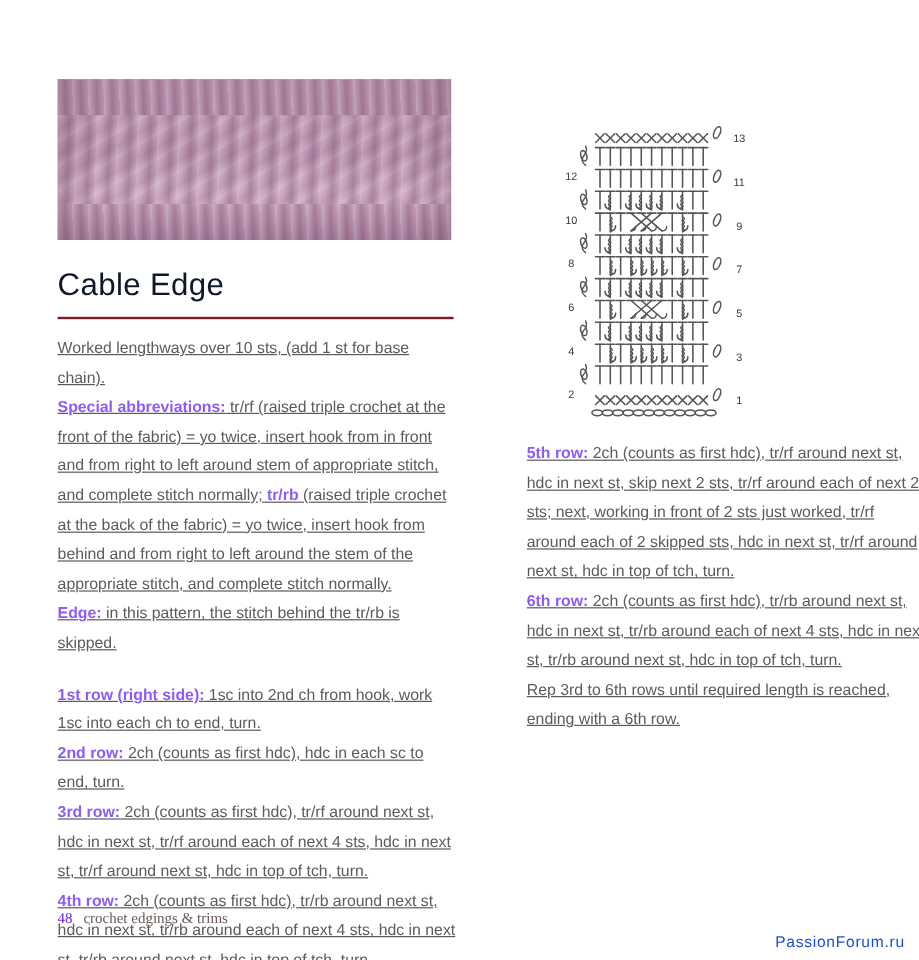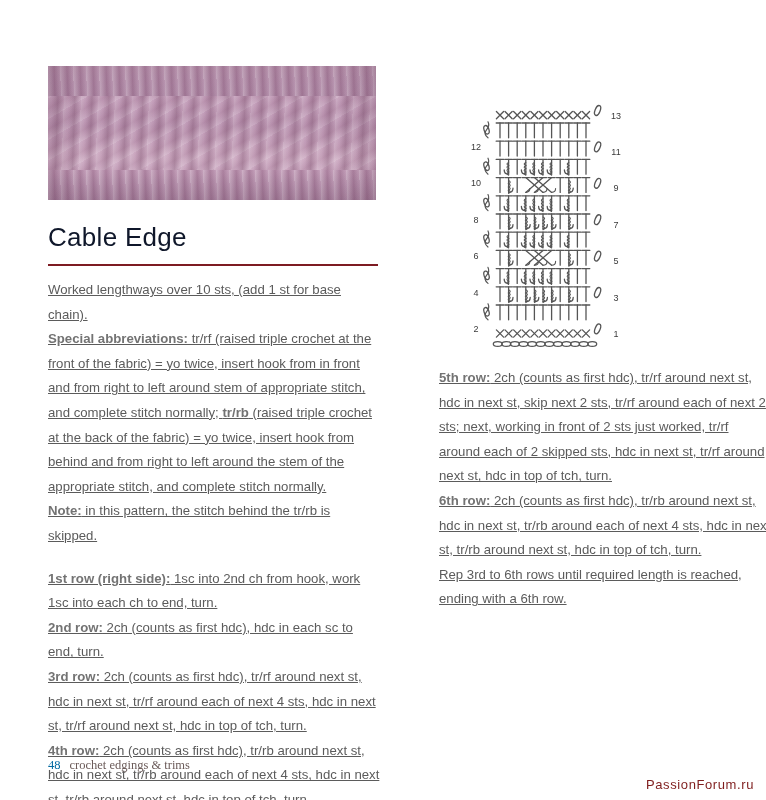--- a/index.html
+++ b/index.html
@@ -102,40 +102,40 @@
     font-size: 13.2px;
     line-height: 24.6px;
     color: #5b5b5b;
   }
   .col-left  { left: 48px;  top: 278px; }
   .col-right { left: 392px; top: 366px; margin-left: 47px; }
 
   .para { margin: 0 0 0 0; text-decoration: underline; }
   .para + .para { margin-top: 0; }
   .gap { height: 18px; }
-  .b { font-weight: bold; color: #737373; }
+  .b { font-weight: bold; color: #8b5cf6; }
 
   
   .footer {
     position: absolute;
     left: 48px;
     bottom: 27px;
     font-family: "Liberation Serif", serif;
     font-size: 12.5px;
     color: #6a5a58;
   }
-  .footer .pg { color: #0369a1; margin-right: 9px; }
+  .footer .pg { color: #6d28d9; margin-right: 9px; }
   .watermark {
     position: absolute;
     right: 12px;
     bottom: 8px;
     font-family: "Liberation Sans", sans-serif;
     font-size: 13px;
     letter-spacing: 0.6px;
-    color: #7f1d1d;
+    color: #1d4ed8;
   }
 
   
   .chart {
     position: absolute;
     left: 466px;
     top: 62px;
     width: 160px;
     height: 290px;
   }
@@ -153,21 +153,21 @@
     <div class="cable"></div>
     <div class="shade"></div>
   </div>
 
   <div class="title">Cable Edge</div>
   <div class="rule"></div>
 
   <div class="col col-left">
     <p class="para">Worked lengthways over 10 sts, (add 1 st for base chain).</p>
     <p class="para"><span class="b">Special abbreviations:</span><span> tr/rf (raised triple crochet at the front of the fabric) = yo twice, insert hook from in front and from right to left around stem of appropriate stitch, and complete stitch normally; </span><span class="b">tr/rb</span><span> (raised triple crochet at the back of the fabric) = yo twice, insert hook from behind and from right to left around the stem of the appropriate stitch, and complete stitch normally.</span></p>
-    <p class="para"><span class="b">Note:</span><span> in this pattern, the stitch behind the tr/rb is skipped.</span></p>
+    <p class="para"><span class="b">Edge:</span><span> in this pattern, the stitch behind the tr/rb is skipped.</span></p>
     <div class="gap"></div>
     <p class="para"><span class="b">1st row (right side):</span><span> 1sc into 2nd ch from hook, work 1sc into each ch to end, turn.</span></p>
     <p class="para"><span class="b">2nd row:</span><span> 2ch (counts as first hdc), hdc in each sc to end, turn.</span></p>
     <p class="para"><span class="b">3rd row:</span><span> 2ch (counts as first hdc), tr/rf around next st, hdc in next st, tr/rf around each of next 4 sts, hdc in next st, tr/rf around next st, hdc in top of tch, turn.</span></p>
     <p class="para"><span class="b">4th row:</span><span> 2ch (counts as first hdc), tr/rb around next st, hdc in next st, tr/rb around each of next 4 sts, hdc in next st, tr/rb around next st, hdc in top of tch, turn.</span></p>
   </div>
 
   <div class="col col-right">
     <p class="para"><span class="b">5th row:</span><span> 2ch (counts as first hdc), tr/rf around next st, hdc in next st, skip next 2 sts, tr/rf around each of next 2 sts; next, working in front of 2 sts just worked, tr/rf around each of 2 skipped sts, hdc in next st, tr/rf around next st, hdc in top of tch, turn.</span></p>
     <p class="para"><span class="b">6th row:</span><span> 2ch (counts as first hdc), tr/rb around next st, hdc in next st, tr/rb around each of next 4 sts, hdc in next st, tr/rb around next st, hdc in top of tch, turn.</span></p>

